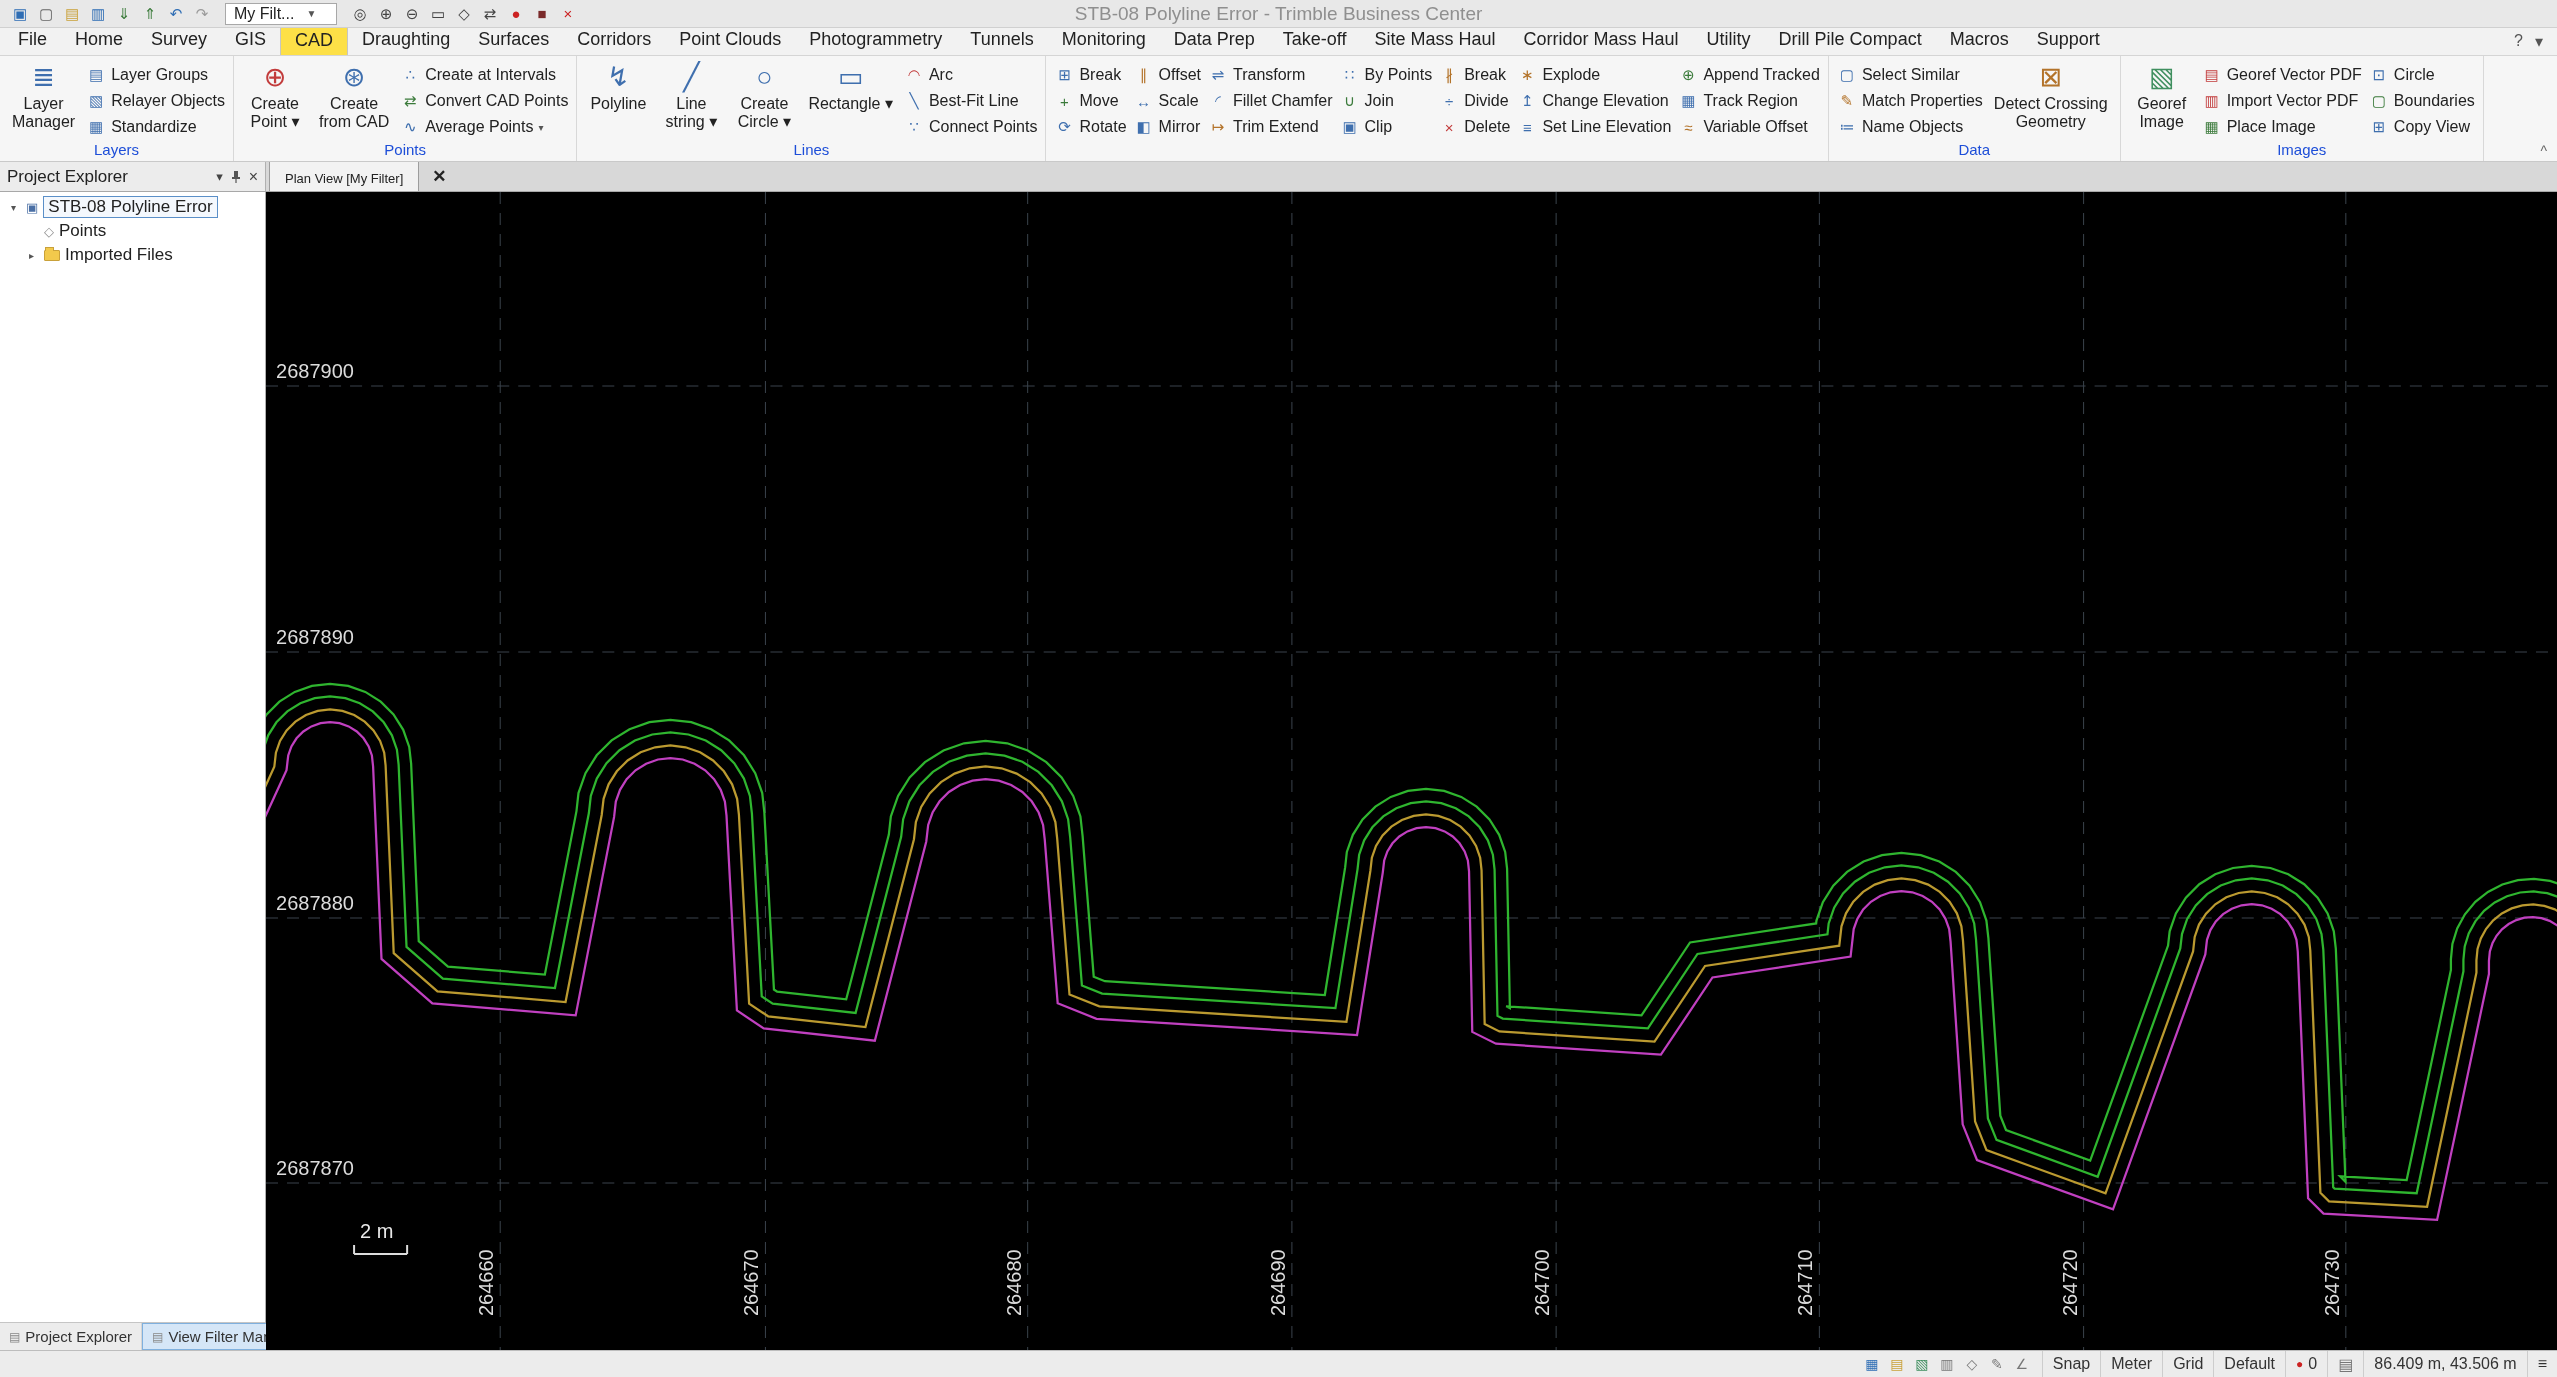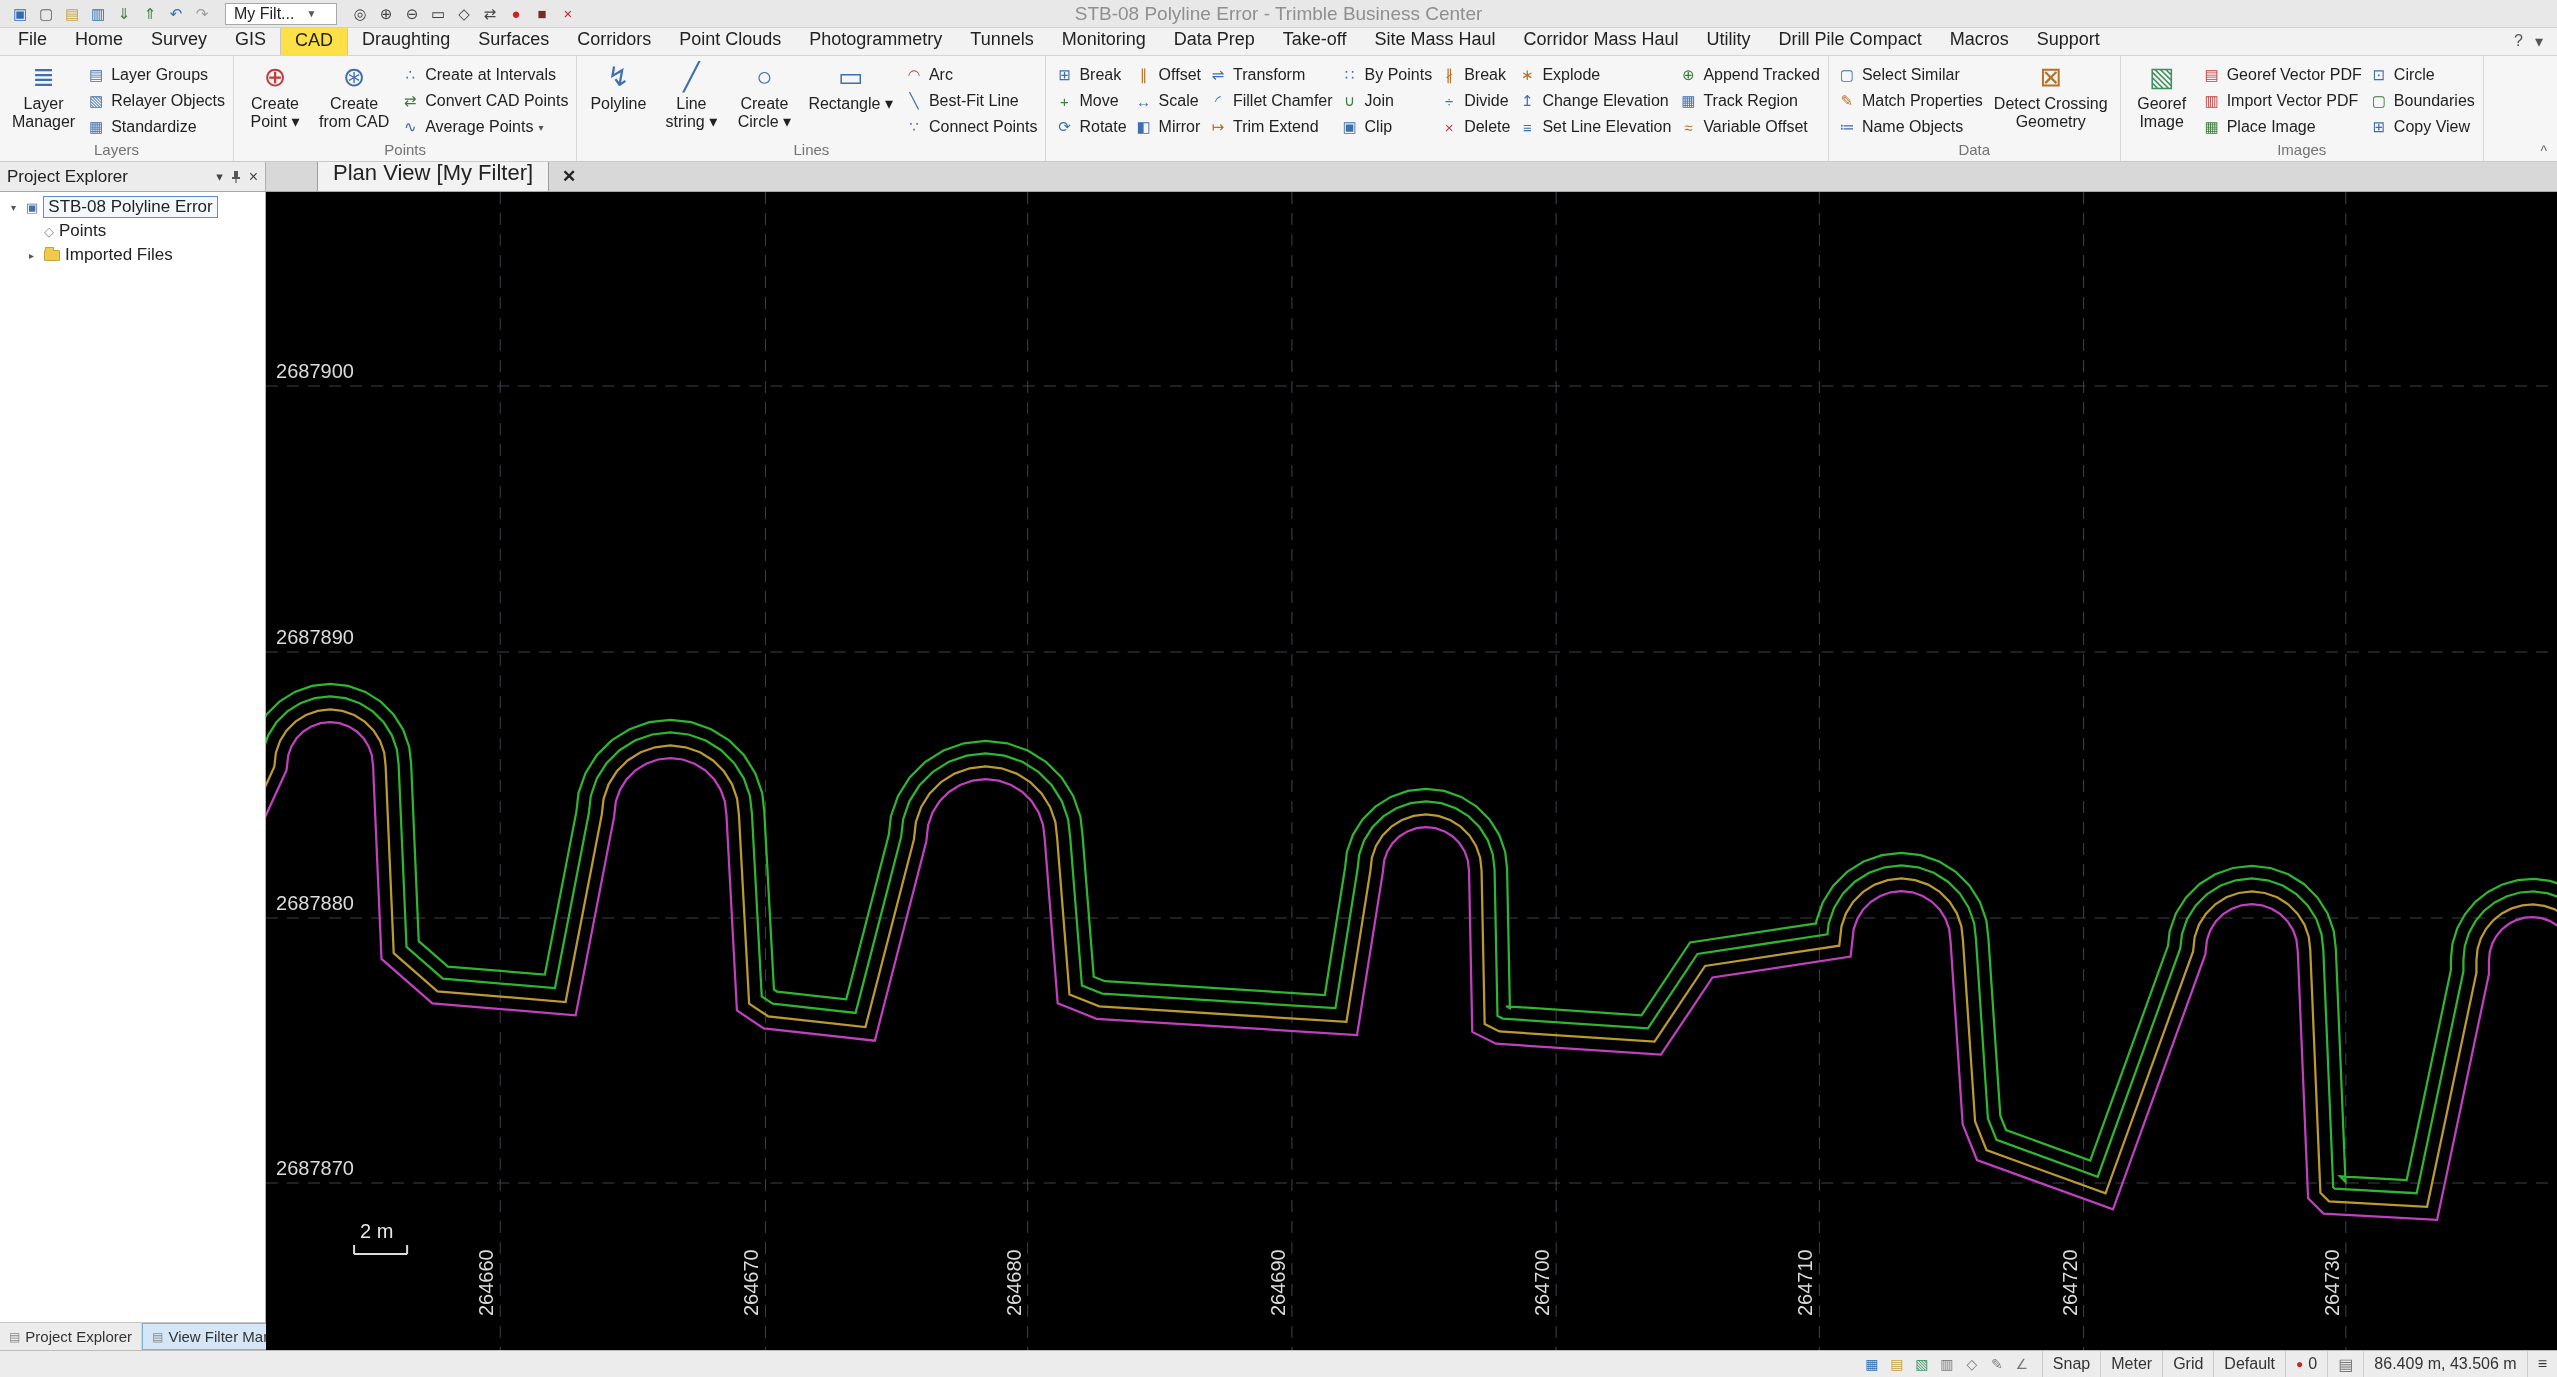--- a/index.html
+++ b/index.html
@@ -22,39 +22,39 @@
   .menubar { height:28px; background:#f2f2f2; border-bottom:1px solid #d5d5d5;
              display:flex; align-items:flex-end; padding:0 4px; flex:0 0 auto; }
   .mtab { font-size:18px; padding:3px 14px 4px; white-space:nowrap; }
   .mtab.active { background:#fde047; border:1px solid #c5c5c5; border-bottom:none; }
   .menubar-right { margin-left:auto; display:flex; gap:12px; padding:0 10px 4px 0; color:#555; font-size:16px; }
 
   
   .ribbon { height:106px; background:#f6f6f6; border-bottom:1px solid #c9c9c9; display:flex; position:relative; flex:0 0 auto; }
   .rgroup { display:flex; flex-direction:column; border-right:1px solid #d8d8d8; }
   .rgroup-content { flex:1; display:flex; align-items:stretch; gap:7px; padding:3px 8px 0; }
-  .rgroup-label { text-align:center; font-size:15px; color:#737373; padding:0 6px 3px; }
+  .rgroup-label { text-align:center; font-size:15px; color:#1d4ed8; padding:0 6px 3px; }
   .rbig { min-width:66px; max-width:96px; display:flex; flex-direction:column; align-items:center;
           gap:1px; padding:2px 4px 0; font-size:16px; line-height:18px; text-align:center; white-space:pre-line; }
   .rbig.wide { max-width:140px; }
   .rbig .ric { font-size:27px; height:33px; line-height:33px; }
   .rcol { display:flex; flex-direction:column; gap:2px; padding-top:4px; }
   .rsmall { display:flex; align-items:center; gap:5px; font-size:16px; height:24px; white-space:nowrap; }
   .rsmall .ric { width:20px; text-align:center; font-size:15px; }
   .arrow { font-size:10px; color:#555; }
   .ribbon-collapse { position:absolute; right:10px; bottom:2px; font-size:14px; color:#666; }
 
   
   .strip { height:30px; display:flex; background:#d8d8d8; border-bottom:1px solid #a8a8a8; flex:0 0 auto; }
   .panel-header { width:266px; flex:0 0 266px; background:#ececec; border-right:1px solid #b0b0b0;
                   display:flex; align-items:center; gap:7px; font-size:17px; padding:0 7px; }
   .panel-header .ph-label { flex:1; }
   .ph-ic { color:#444; font-size:13px; display:flex; align-items:center; }
   .doc-tabs { flex:1; display:flex; align-items:flex-end; padding-left:3px; gap:8px; }
-  .doc-tab { background:#f2f2f2; border:1px solid #9d9d9d; border-bottom:none; font-size:22px; padding:19px 15px 5px;margin-left:48px; }
+  .doc-tab { background:#f2f2f2; border:1px solid #9d9d9d; border-bottom:none; font-size:13px; padding:19px 15px 5px; }
   .doc-close { font-size:17px; color:#222; padding:0 5px; align-self:center; font-weight:bold; }
 
   
   .content { flex:1; display:flex; min-height:0; }
   .panel { width:266px; flex:0 0 266px; background:#fff; border-right:1px solid #b0b0b0; display:flex; flex-direction:column; }
   .tree { flex:1; padding-top:3px; font-size:17px; overflow:hidden; }
   .tree-row { display:flex; align-items:center; height:24px; gap:5px; }
   .texp { width:15px; text-align:center; font-size:10px; color:#555; flex:0 0 15px; }
   .ticon { font-size:13px; }
   .tree-row.selected .tlabel { border:1px solid #5a8fc8; background:#f4f8fd; padding:0 4px; }

